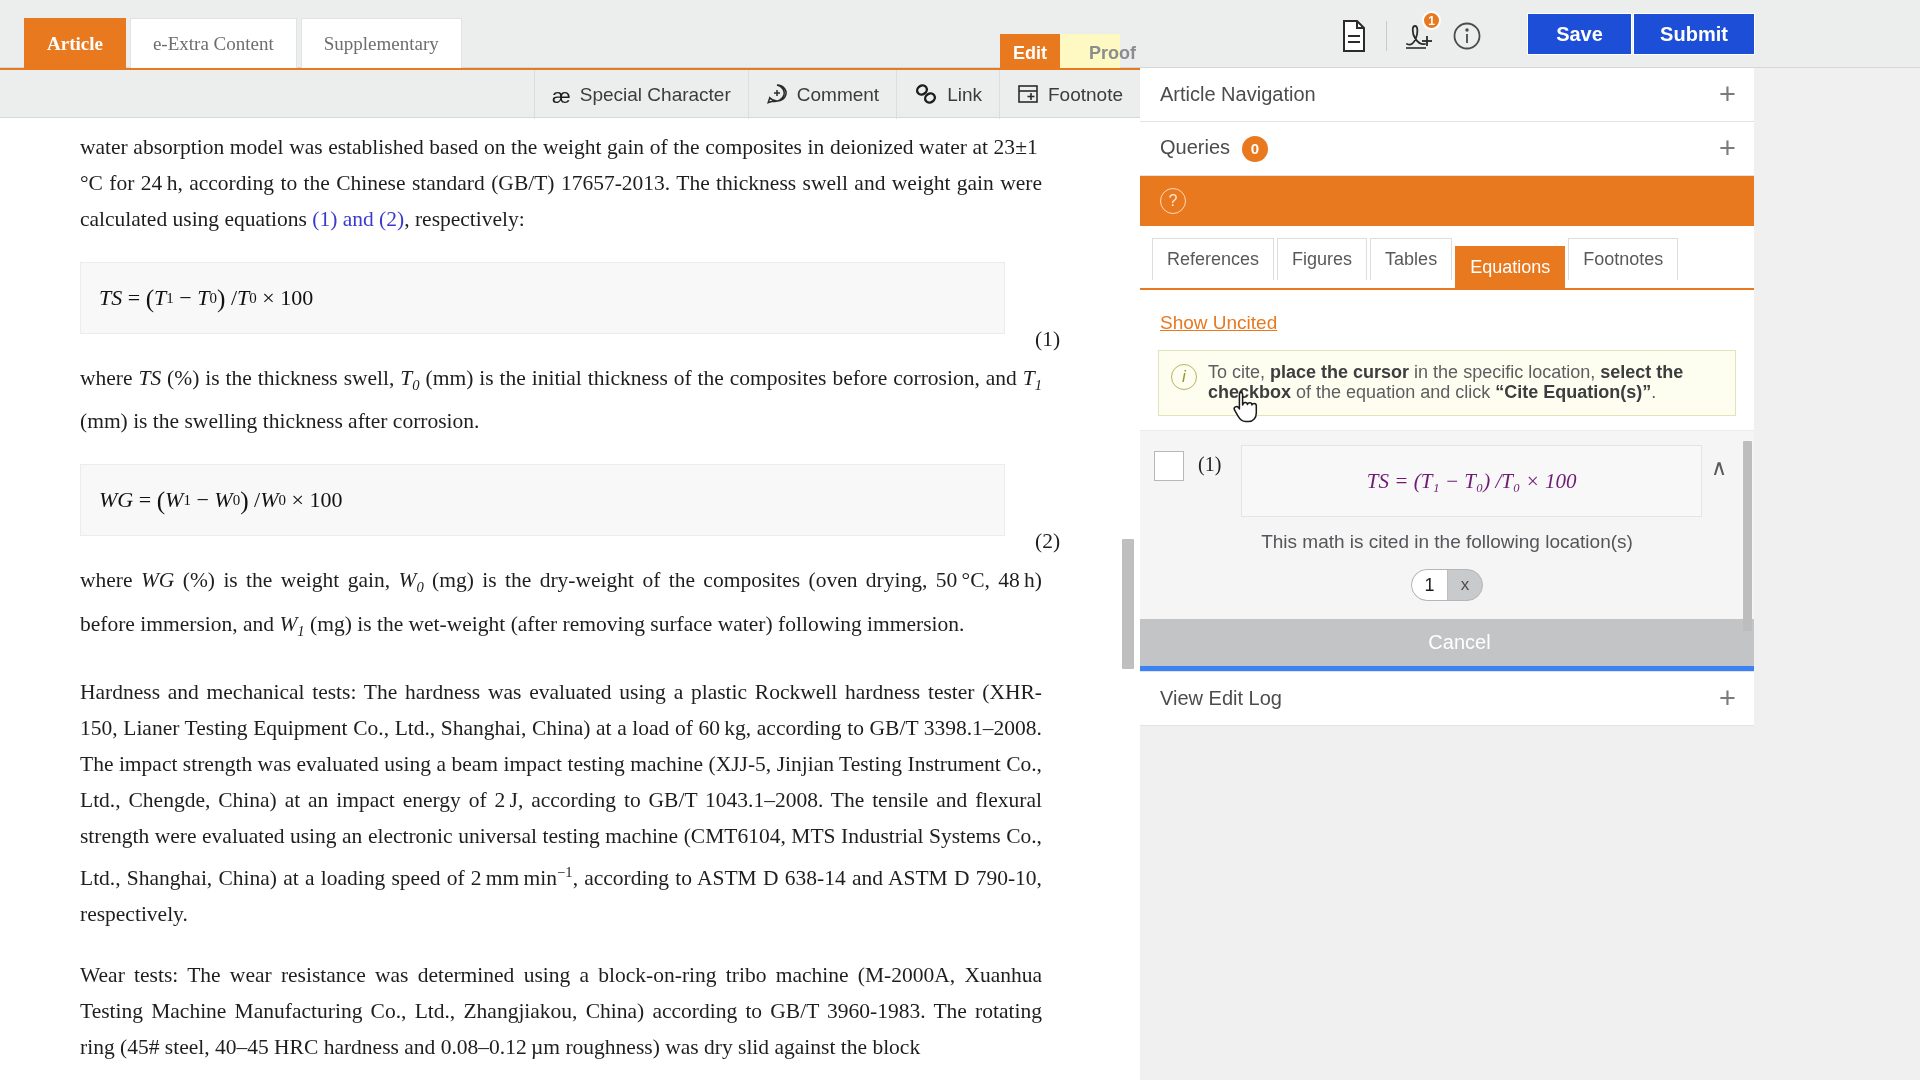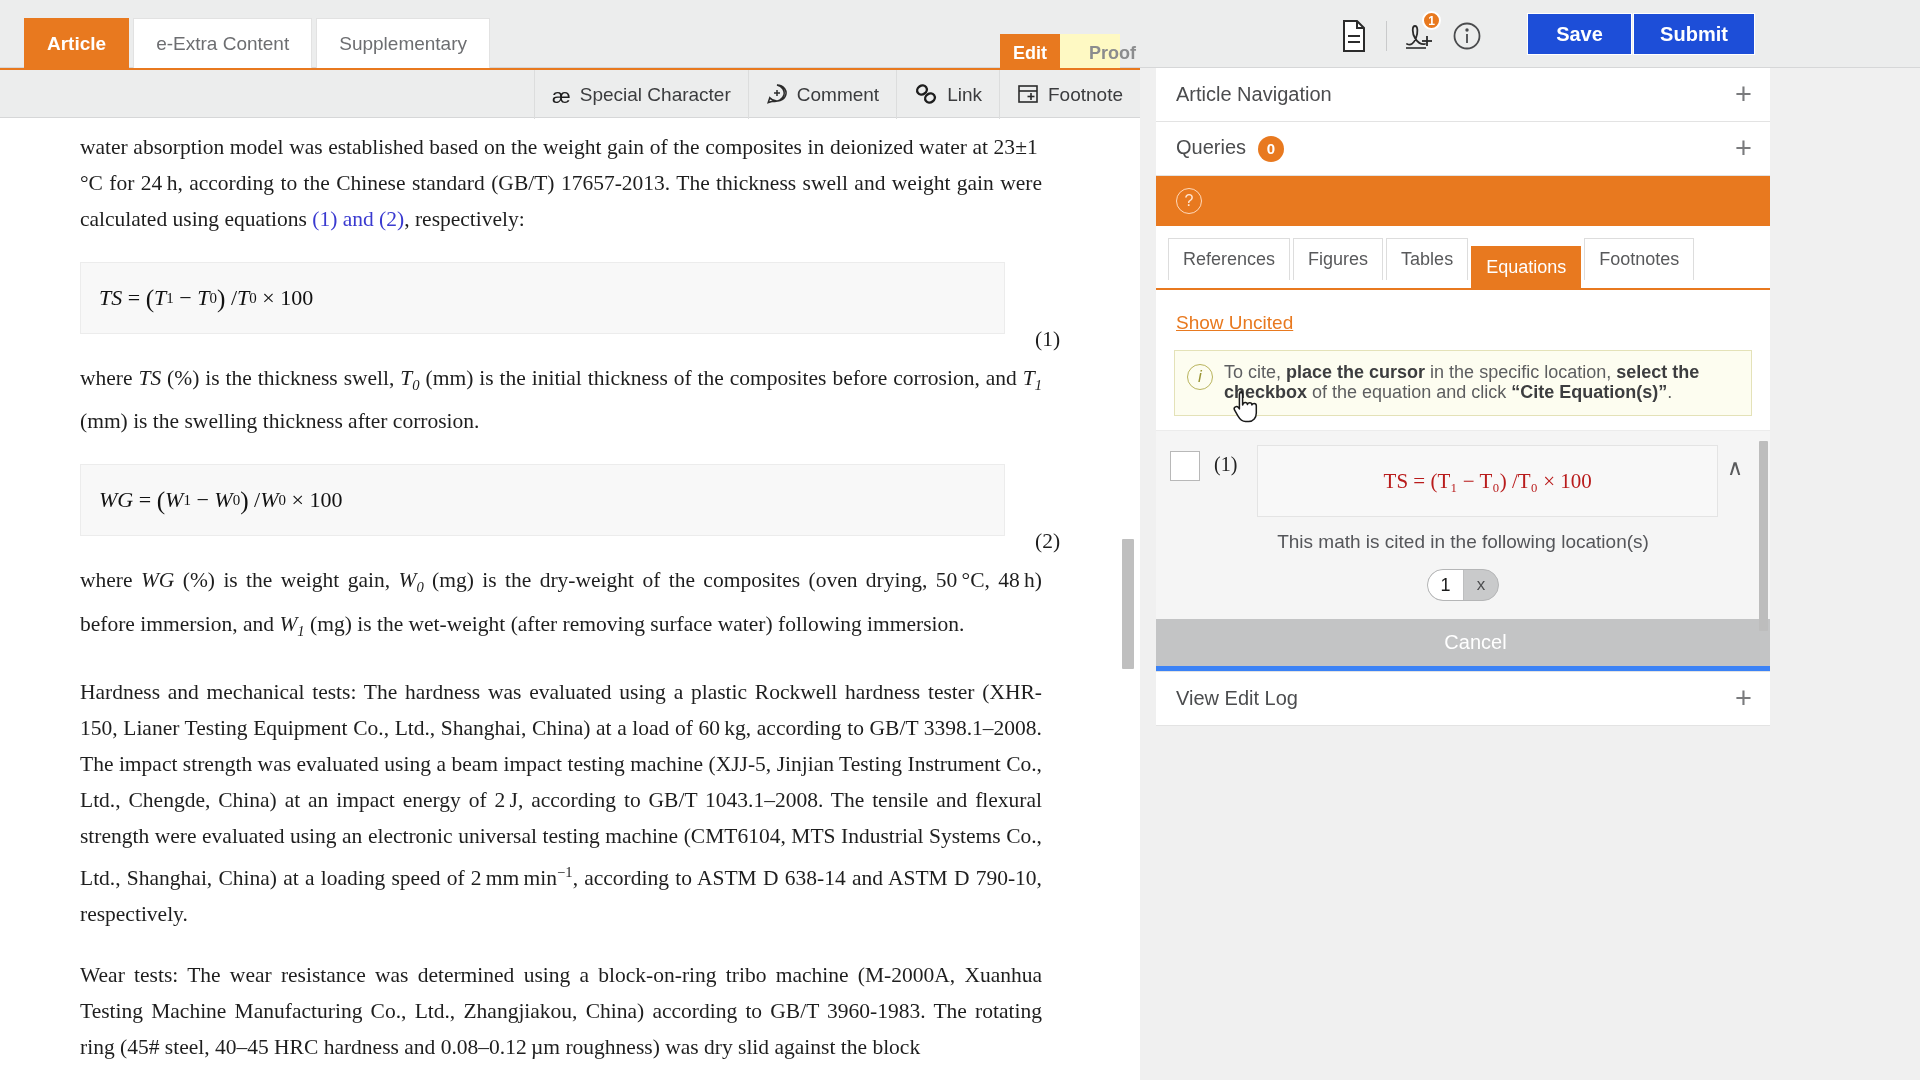--- a/index.html
+++ b/index.html
@@ -32,20 +32,21 @@
     padding: 0 22px;
     display: flex; align-items: center; justify-content: center;
     font-size: 19px;
     color: #6d6e71;
     background: #ffffff;
     border: 1px solid #e2e2e2;
     border-bottom: none;
     margin-right: 4px;
     cursor: pointer;
     white-space: nowrap;
+    font-family: Liberation Serif, serif;
   }
   .tab.active {
     background: #e8791f;
     color: #ffffff;
     font-weight: bold;
     border-color: #e8791f;
   }
 
   .mode-group {
     position: absolute; left: 1000px; top: 26px;
@@ -185,21 +186,21 @@
     border-radius: 1px;
   }
 
   
   .rightpanel {
     position: absolute; left: 1140px; top: 68px;
     width: 780px; height: 1012px;
     background: #f0f0f0;
   }
   .rp-inner {
-    position: absolute; left: 16px; top: 0;
+    position: absolute; left: 0; top: 0;
     width: 614px;
     background: #f0f0f0;
   }
   .acc-row {
     height: 54px;
     background: #ffffff;
     border-bottom: 1px solid #e3e3e3;
     display: flex; align-items: center;
     padding: 0 18px 0 20px;
     cursor: pointer;
@@ -313,22 +314,23 @@
     flex: 0 0 auto;
   }
   .eq-preview {
     margin-left: 20px;
     flex: 1 1 auto;
     min-height: 72px;
     background: #f8f8f8;
     border: 1px solid #e4e4e4;
     display: flex; align-items: center; justify-content: center;
     font-family: "Liberation Serif", serif;
-    font-size: 21px; color: #b91c1c;
+    font-size: 21px; color: #701a75;
     position: relative;
+    font-style: italic;
   }
   .eq-caret {
     flex: 0 0 auto;
     width: 34px;
     margin-top: 10px;
     text-align: center;
     font-size: 22px; color: #5a5b5d;
     cursor: pointer;
   }
   .cited-note {

